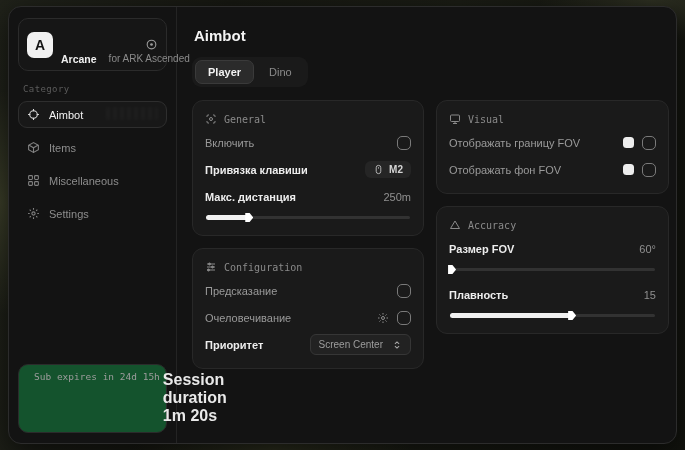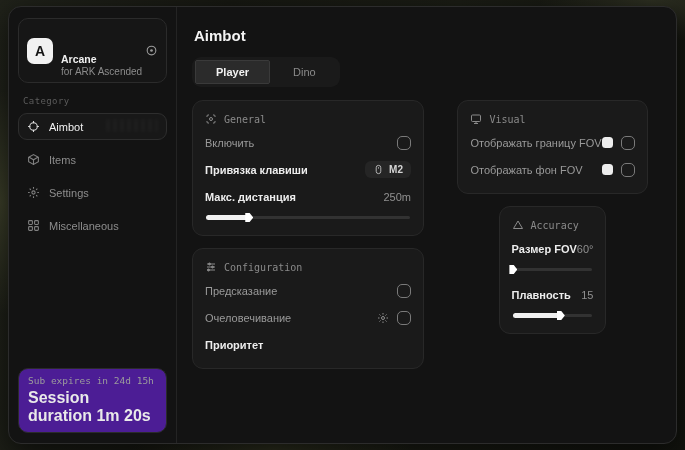--- a/index.html
+++ b/index.html
@@ -16,45 +16,45 @@
   .window {
     position:absolute; left:8px; top:6px; width:669px; height:438px;
     background:#131313; border:1px solid #2c2c2c; border-radius:13px;
     display:flex; overflow:hidden;
     box-shadow:0 8px 30px rgba(0,0,0,.6);
   }
   
   .sidebar { width:168px; flex:none; border-right:1px solid #242424; display:flex; flex-direction:column; padding:11px 9px 10px; }
   .brand-card { border:1px solid #2b2b2b; border-radius:10px; padding:5px 8px; display:flex; align-items:center; gap:8px; background:#161616; }
   .brand-logo { width:26px; height:26px; flex:none; background:#f1f1f1; border-radius:7px; color:#141414; font-weight:700; font-size:14px; display:flex; align-items:center; justify-content:center; }
-  .brand-text { display:flex; flex-direction:column; gap:1px; min-width:0;margin-top:29px; }
+  .brand-text { display:flex; flex-direction:row; gap:12px; min-width:0;margin-top:29px; }
   .brand-title { font-size:10.5px; font-weight:700; color:#f0f0f0; }
   .brand-subtitle { font-size:10px; color:#8b8b8b; white-space:nowrap; }
   .brand-action { margin-left:auto; color:#9c9c9c; display:flex; }
   .category-label { margin:13px 5px 7px; font-family:"DejaVu Sans Mono", monospace; font-size:9px; color:#5c5c5c; letter-spacing:.4px; }
   .nav { display:flex; flex-direction:column; gap:6px; }
   .nav-item { position:relative; display:flex; align-items:center; gap:9px; padding:6px 8px; border-radius:9px; border:1px solid transparent; color:#8d8d8d; font-size:11px; cursor:default; }
   .nav-item.active { color:#f1f1f1; border-color:#2e2e2e; background:#181818; }
   .nav-item .nv-icon { display:flex; color:inherit; opacity:.9; }
   .watermark { position:absolute; right:8px; top:5px; width:52px; height:13px; border-radius:2px; filter:blur(1.6px); opacity:.18;
     background:repeating-linear-gradient(90deg,#3a3a3a 0 4px, transparent 4px 7px); }
   .sidebar-spacer { flex:1; }
-  .status-card { border:1px solid #2b2b2b; border-radius:10px; padding:6px 9px 7px; display:flex; flex-direction:column; gap:3px; background:#4c1d95; }
+  .status-card { border:1px solid #2b2b2b; border-radius:10px; padding:6px 15px 7px; display:flex; flex-direction:row; gap:3px; background:#14532d; }
   .status-mono { font-family:"DejaVu Sans Mono", monospace; font-size:9.5px; color:#9c9c9c; white-space:nowrap; }
   .status-bold { font-size:16px; font-weight:700; color:#e9e9e9; }
   
   .main { flex:1; padding:13px 15px; }
   .page-title { font-size:15px; font-weight:700; color:#f3f3f3; margin:7px 0 13px 2px; }
   .tabs { display:inline-flex; align-items:center; background:#1a1a1a; border-radius:9px; padding:3px; gap:2px; margin-bottom:13px; }
-  .tab { padding:5px 20px; border:1px solid transparent; border-radius:2px; font-size:11px; color:#8b8b8b; cursor:default; }
+  .tab { padding:5px 12px; border:1px solid transparent; border-radius:7px; font-size:11px; color:#8b8b8b; cursor:default; }
   .tab.active { background:#2b2b2b; border-color:#3a3a3a; color:#f2f2f2; font-weight:600; }
   .grid { display:flex; gap:12px; align-items:flex-start; }
   .col { display:flex; flex-direction:column; gap:12px; }
   .col-left { width:232px; }
-  .col-right { width:233px;align-items:center; }
+  .col-right { width:233px; }
   .card { background:#1a1a1a; border:1px solid #282828; border-radius:11px; padding:10px 12px 12px; }
   .card-header { display:flex; align-items:center; gap:7px; color:#8a8a8a; font-family:"DejaVu Sans Mono", monospace; font-size:10px; margin:2px 0 6px; }
   .row { display:flex; align-items:center; justify-content:space-between; min-height:23px; margin-top:4px; font-size:11px; }
   .lbl-dim { color:#9a9a9a; }
   .lbl { color:#ededed; font-weight:700; }
   .val { color:#909090; font-size:11px; }
   .checkbox { width:14px; height:14px; border:1.5px solid #7a7a7a; border-radius:5px; background:transparent; flex:none; cursor:pointer; }
   .key-chip { display:flex; align-items:center; gap:5px; background:#252525; border-radius:6px; padding:3px 8px; color:#d6d6d6; font-size:10px; font-weight:600; cursor:pointer; }
   .key-chip .mi { color:#bdbdbd; display:flex; }
   .dropdown { display:flex; align-items:center; gap:9px; background:#222222; border:1px solid #363636; border-radius:6px; padding:4px 8px; color:#9d9d9d; font-size:10px; cursor:pointer; }
@@ -106,36 +106,36 @@
           <svg width="13" height="13" viewBox="0 0 24 24" fill="none" stroke="currentColor" stroke-width="2">
               <path d="M21 16V8l-9-5-9 5v8l9 5 9-5z"></path>
               <path d="M3.3 7.5 12 12.5l8.7-5M12 22V12.5"></path>
             </svg>
         </span>
         <span>Items</span>
       </div>
       <div class="nav-item">
         <span class="nv-icon">
           <svg width="13" height="13" viewBox="0 0 24 24" fill="none" stroke="currentColor" stroke-width="2">
-              <circle cx="12" cy="12" r="3"></circle>
-              <path d="M12 2v3M12 19v3M2 12h3M19 12h3M4.9 4.9l2.2 2.2M16.9 16.9l2.2 2.2M19.1 4.9l-2.2 2.2M7.1 16.9l-2.2 2.2"></path>
-            </svg>
-        </span>
-        <span>Settings</span>
-      </div>
-      <div class="nav-item">
-        <span class="nv-icon">
-          <svg width="13" height="13" viewBox="0 0 24 24" fill="none" stroke="currentColor" stroke-width="2">
               <rect x="3" y="3" width="7" height="7" rx="1.5"></rect>
               <rect x="14" y="3" width="7" height="7" rx="1.5"></rect>
               <rect x="3" y="14" width="7" height="7" rx="1.5"></rect>
               <rect x="14" y="14" width="7" height="7" rx="1.5"></rect>
             </svg>
         </span>
         <span>Miscellaneous</span>
+      </div>
+      <div class="nav-item">
+        <span class="nv-icon">
+          <svg width="13" height="13" viewBox="0 0 24 24" fill="none" stroke="currentColor" stroke-width="2">
+              <circle cx="12" cy="12" r="3"></circle>
+              <path d="M12 2v3M12 19v3M2 12h3M19 12h3M4.9 4.9l2.2 2.2M16.9 16.9l2.2 2.2M19.1 4.9l-2.2 2.2M7.1 16.9l-2.2 2.2"></path>
+            </svg>
+        </span>
+        <span>Settings</span>
       </div>
     </div>
 
     <div class="sidebar-spacer"></div>
 
     <div class="status-card">
       <span class="status-mono">Sub expires in 24d 15h</span>
       <span class="status-bold">Session duration 1m 20s</span>
     </div>
   </div>
@@ -212,20 +212,28 @@
                 <svg width="12" height="12" viewBox="0 0 24 24" fill="none" stroke="currentColor" stroke-width="2">
                     <circle cx="12" cy="12" r="3"></circle>
                     <path d="M12 2v3M12 19v3M2 12h3M19 12h3M4.9 4.9l2.2 2.2M16.9 16.9l2.2 2.2M19.1 4.9l-2.2 2.2M7.1 16.9l-2.2 2.2"></path>
                   </svg>
               </span>
               <span class="checkbox"></span>
             </span>
           </div>
           <div class="row">
             <span class="lbl">Приоритет</span>
+            <span class="dropdown">
+              <span>Screen Center</span>
+              <span class="di">
+                <svg width="10" height="10" viewBox="0 0 24 24" fill="none" stroke="currentColor" stroke-width="2.5">
+                    <path d="M7 9.5 12 4.5l5 5M7 14.5l5 5 5-5"></path>
+                  </svg>
+              </span>
+            </span>
           </div>
         </div>
       </div>
 
       <div class="col col-right">
 
         <div class="card">
           <div class="card-header">
             <span>
               <svg width="12" height="12" viewBox="0 0 24 24" fill="none" stroke="currentColor" stroke-width="2">

